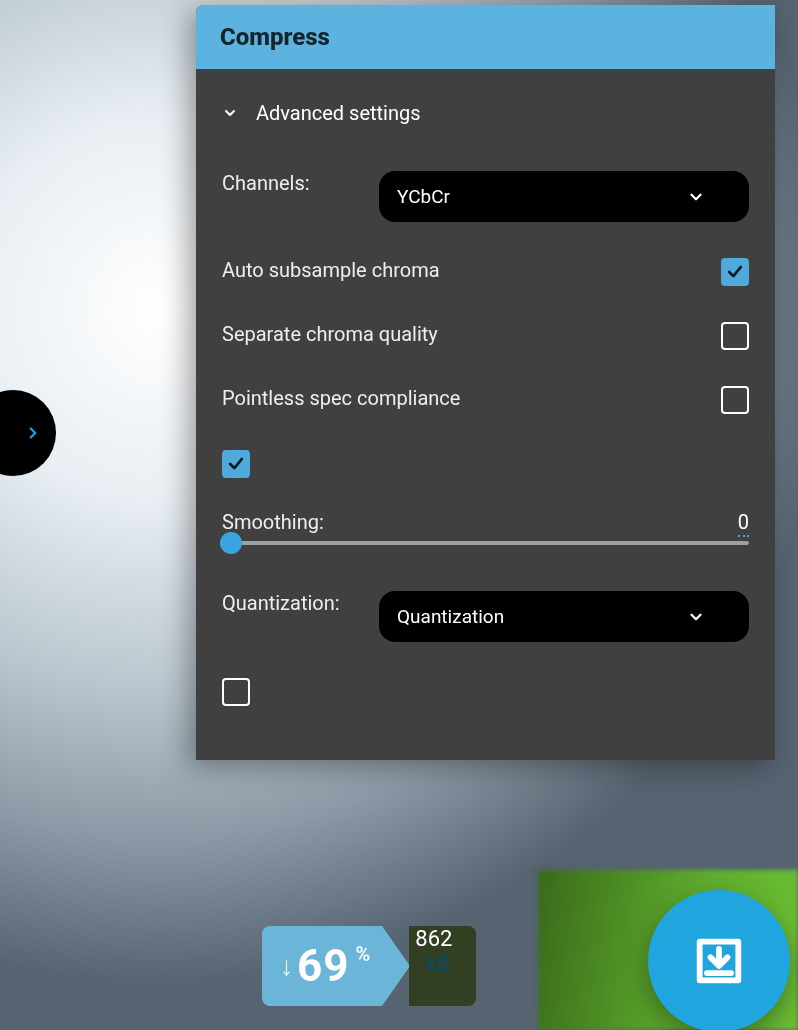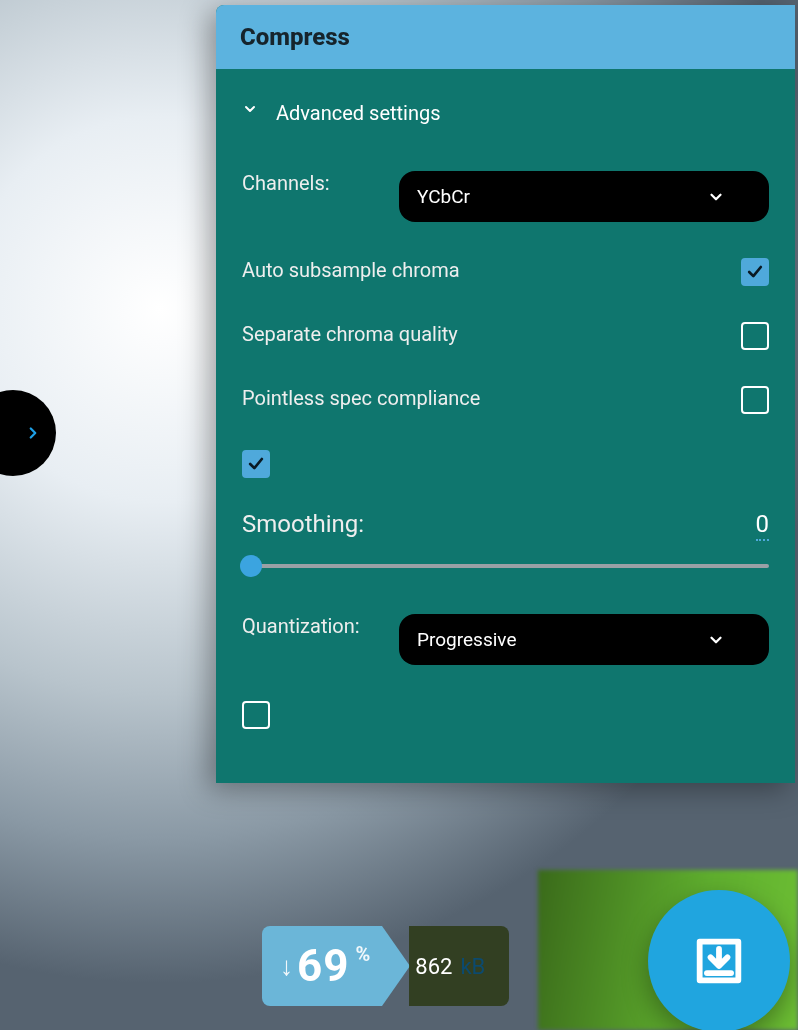--- a/index.html
+++ b/index.html
@@ -24,38 +24,38 @@
     left: -30px; top: 390px;
     width: 86px; height: 86px;
     border-radius: 50%;
     background: #000;
     display: flex; align-items: center; justify-content: flex-end;
     padding-right: 14px;
   }
   .side-handle svg { width: 18px; height: 18px; }
   .panel {
     position: absolute;
-    left: 216px; top: 5px;
+    left: 196px; top: 5px;
     width: 579px;
-    background: #0f766e;
+    background: #404040;
     color: #fff;
     border-radius: 8px 0 0 0;
     overflow: hidden;
     box-shadow: -8px 6px 28px rgba(0,0,0,.35);
   }
   .panel-header {
     background: #5cb3df;
     color: #16242c;
     font-weight: 800;
     font-size: 24px;
     padding: 18px 24px;
   }
   .panel-body { padding: 16px 26px 36px 26px; }
   .section-toggle {
-    display: flex; gap: 18px;
+    display: flex; align-items: center; gap: 18px;
     padding: 16px 0 28px 0;
     font-size: 20px; color: #fff;
     cursor: pointer;
   }
   .section-toggle svg { width: 16px; height: 16px; }
   .row {
     display: flex; align-items: flex-start; justify-content: space-between;
     padding: 18px 0;
     font-size: 20px;
   }
@@ -78,21 +78,21 @@
     border-radius: 4px;
     display: inline-flex; align-items: center; justify-content: center;
     cursor: pointer;
   }
   .checkbox.checked {
     background: #4fa9db;
     border-color: #4fa9db;
   }
   .checkbox.checked svg { width: 20px; height: 20px; }
   .slider-row { padding: 14px 0 28px; }
-  .slider-head { display: flex; justify-content: space-between; font-size: 24px; margin-bottom: 23px; }
+  .slider-head { display: flex; justify-content: space-between; font-size: 20px; margin-bottom: 4px; }
   .slider-value { color: #fff; border-bottom: 2px dotted #4fa9db; padding-bottom: 1px; }
   .slider-track {
     position: relative;
     height: 4px;
     background: #9aa0a6;
     border-radius: 2px;
   }
   .slider-thumb {
     position: absolute;
     left: 0; top: 50%;
@@ -127,20 +127,21 @@
     border-left: 28px solid #6bb6d8;
   }
   .size-badge {
     background: rgba(44,56,20,.85);
     color: #fff;
     display: flex; align-items: center;
     padding: 0 24px 0 6px;
     font-size: 22px;
     border-radius: 0 8px 8px 0;
     margin-left: -1px;
+    flex-direction: column;
   }
   .size-unit { color: #0c4a6e; margin-left: 8px; }
   .dl-btn {
     position: absolute;
     right: 8px; bottom: -2px;
     width: 142px; height: 142px;
     background: #20a5df;
     border-radius: 50%;
     display: flex; align-items: center; justify-content: center;
     box-shadow: 0 10px 26px rgba(0,0,0,.35);
@@ -213,21 +214,21 @@
         <span class="slider-value">0</span>
       </div>
       <div class="slider-track">
         <div class="slider-thumb"></div>
       </div>
     </div>
 
     <div class="row">
       <span class="row-label">Quantization:</span>
       <div class="select">
-        <span>Progressive</span>
+        <span>Quantization</span>
         <svg viewBox="0 0 24 24">
             <path d="M6 9l6 6 6-6" fill="none" stroke="#fff" stroke-width="3" stroke-linecap="round" stroke-linejoin="round"></path>
           </svg>
       </div>
     </div>
 
     <div class="row">
       <span class="checkbox"></span>
     </div>
 

